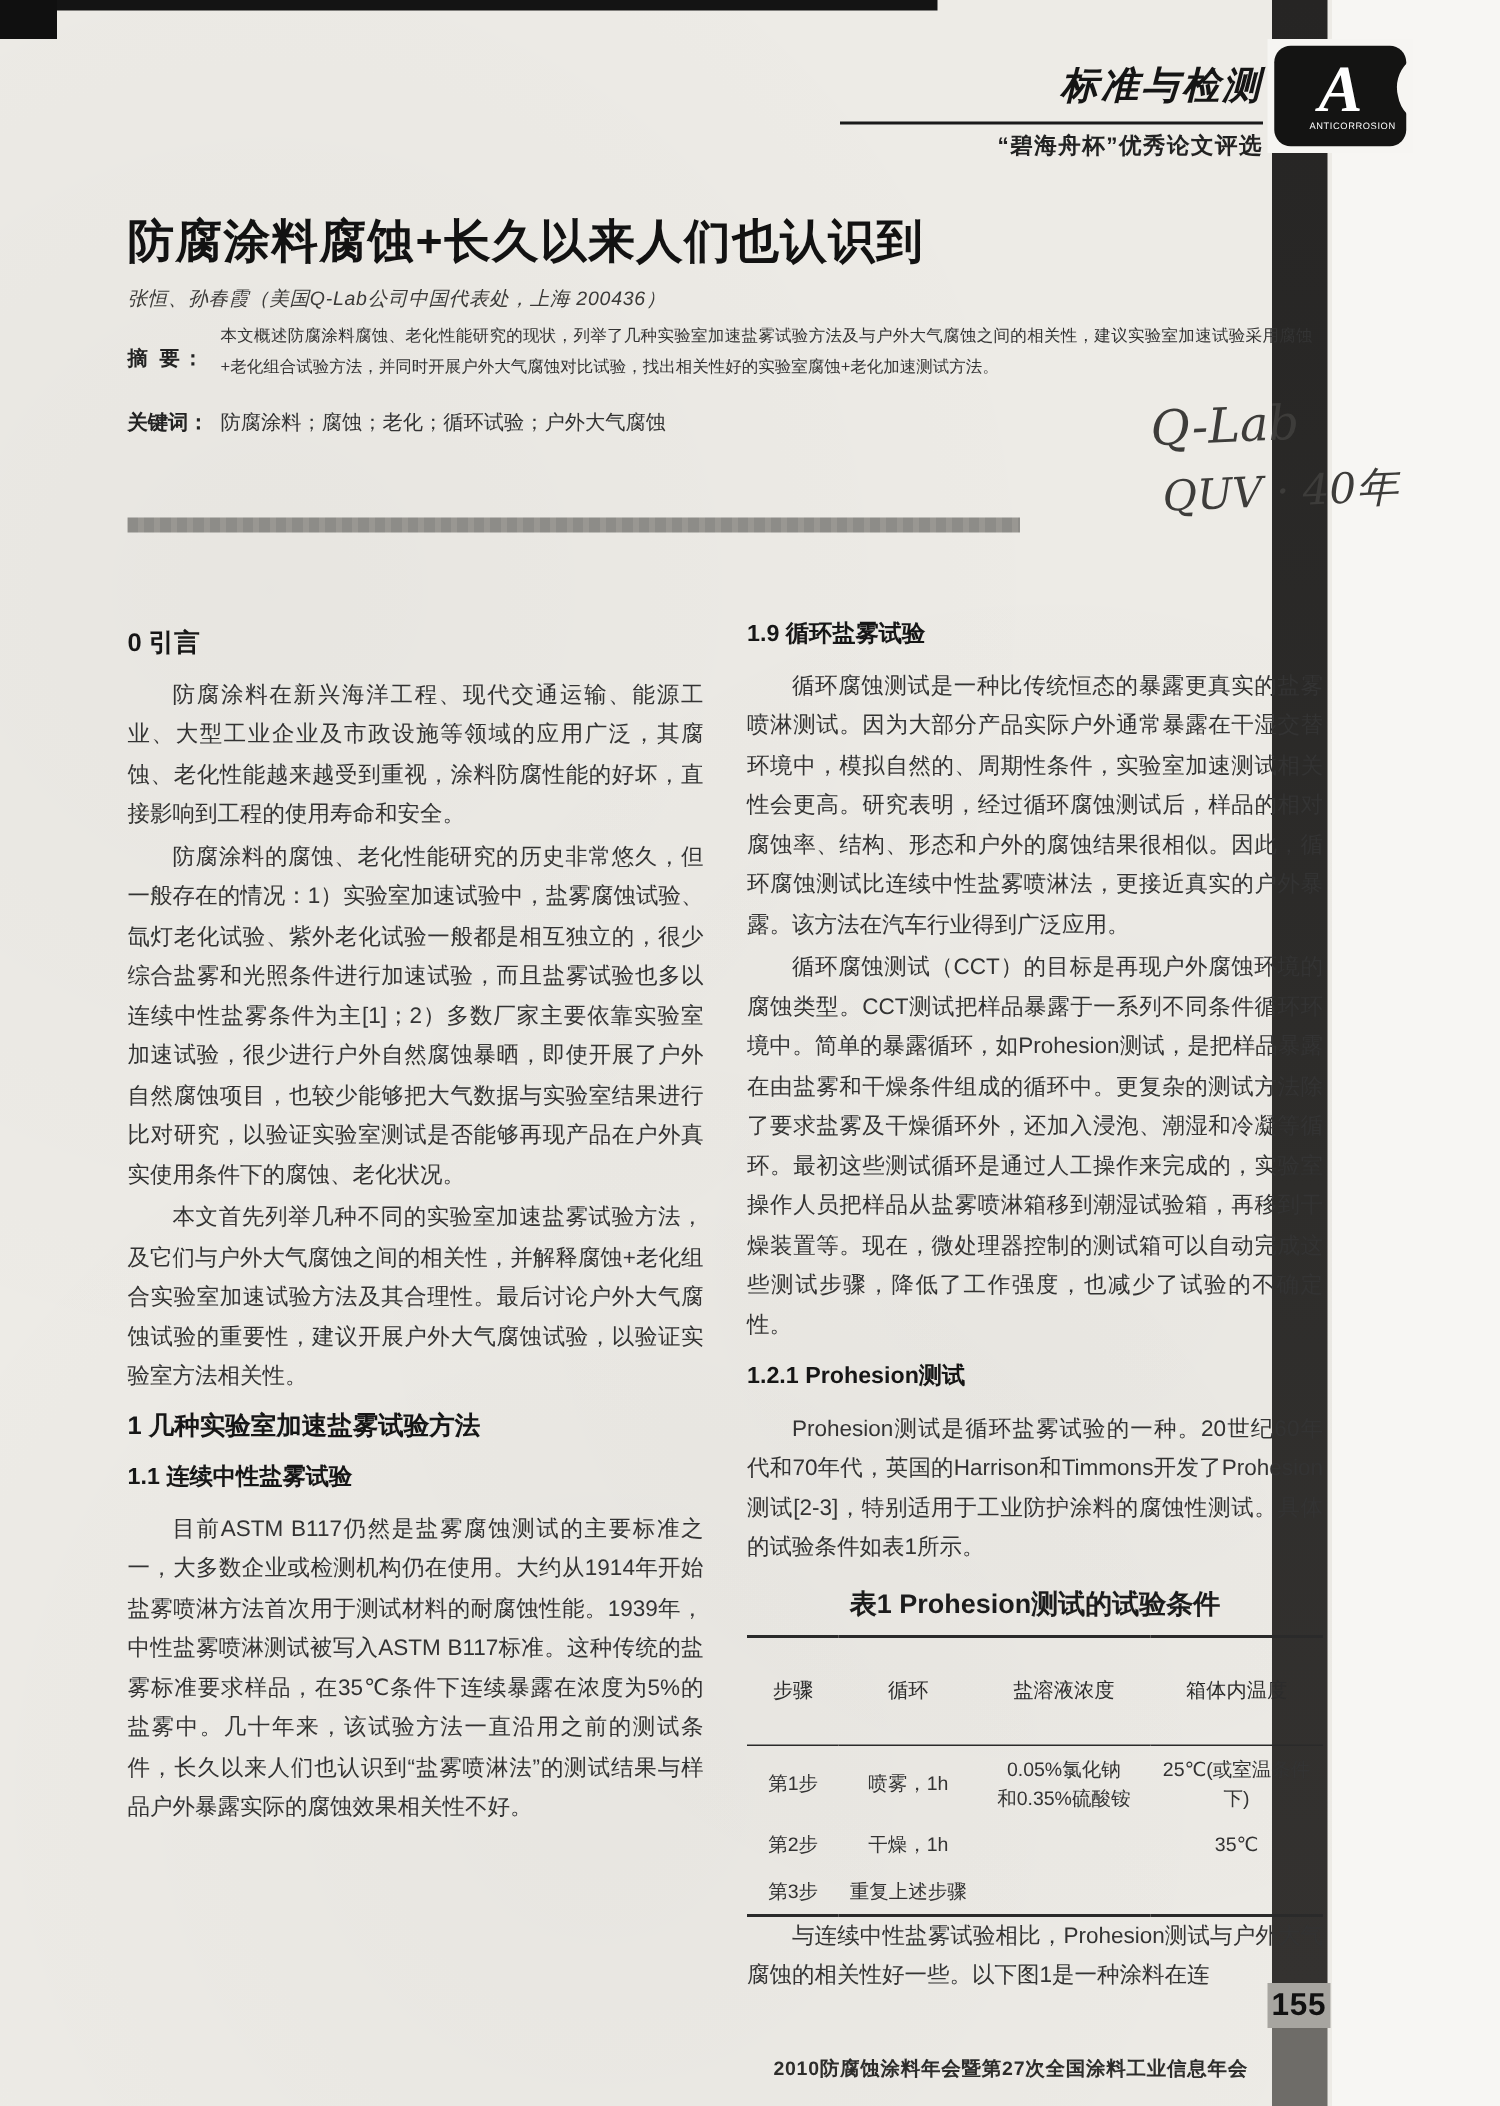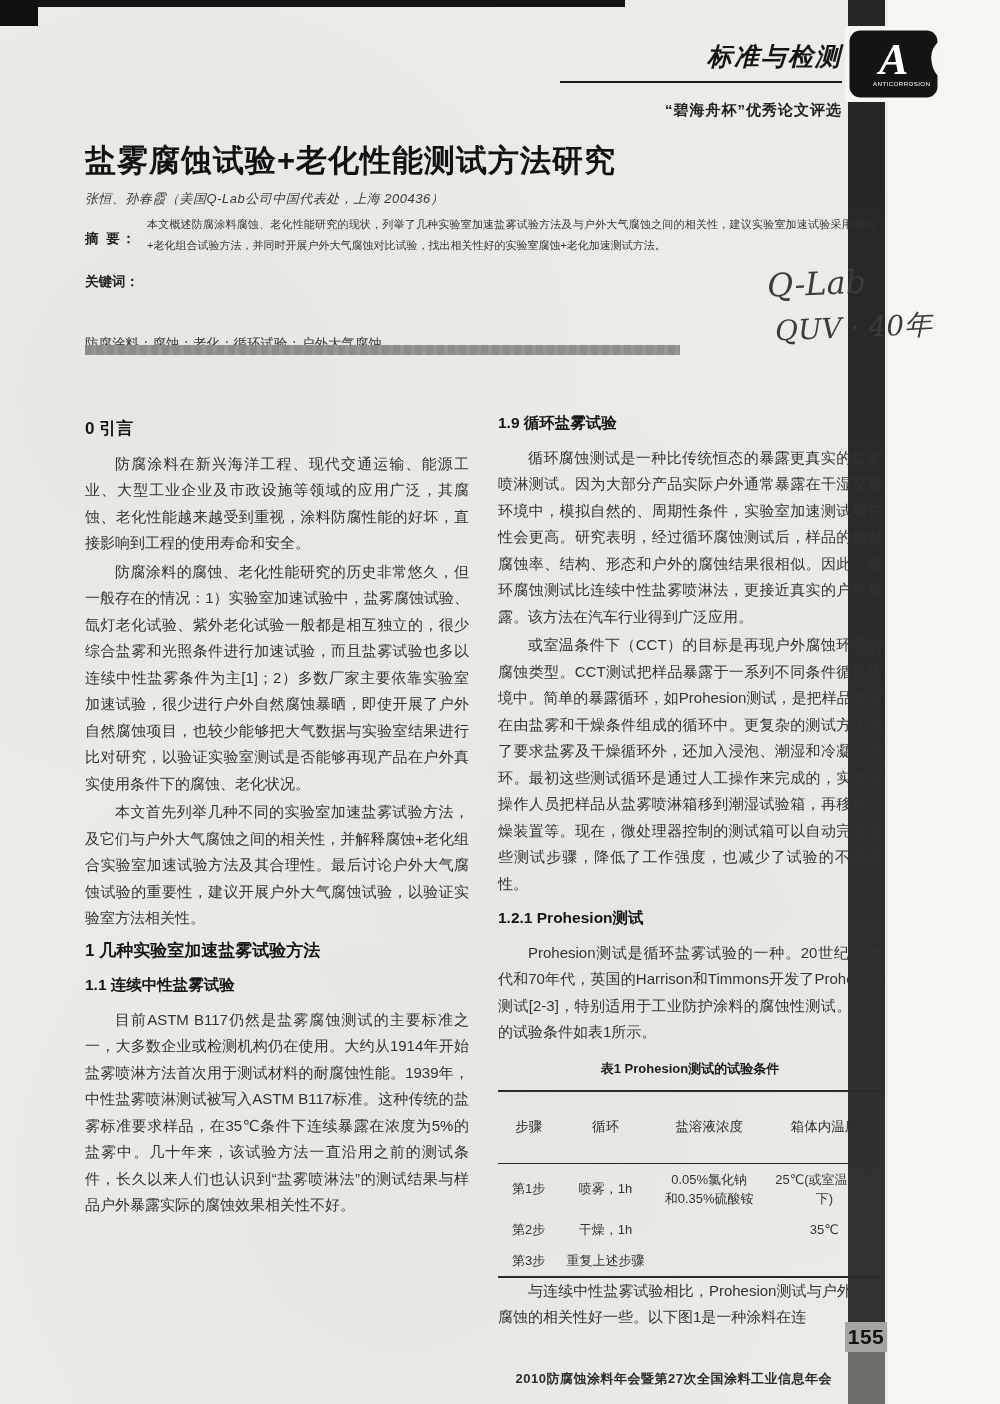--- a/index.html
+++ b/index.html
@@ -30,38 +30,38 @@
     position:absolute;left:845px;top:1322px;width:42px;height:30px;
     background:#a7a5a0;display:flex;align-items:center;justify-content:center;
     font-weight:bold;font-size:21px;color:#111;letter-spacing:0.5px;
   }
   
   .journal-header{position:absolute;left:560px;top:40px;width:282px;text-align:right;}
   .journal-title{
     font-size:25px;font-weight:bold;font-style:italic;color:#151515;
     letter-spacing:2px;padding-bottom:8px;border-bottom:2.5px solid #1a1a1a;
   }
-  .journal-subtitle{font-size:15px;font-weight:bold;color:#222;margin-top:18px;letter-spacing:1px;}
+  .journal-subtitle{font-size:15px;font-weight:bold;color:#222;margin-top:5px;letter-spacing:1px;}
   .logo-box{
     position:absolute;left:845px;top:26px;width:97px;height:76px;
     background:#f6f5f2;display:flex;align-items:center;justify-content:center;
   }
   
   .article-title{
     position:absolute;left:85px;top:140px;width:780px;
     font-size:31px;font-weight:bold;color:#121212;letter-spacing:1px;
   }
   .authors{
     position:absolute;left:85px;top:190px;width:600px;
     font-size:13px;font-style:italic;color:#3a3937;letter-spacing:0.5px;
   }
   .abstract-row{position:absolute;left:85px;top:214px;width:790px;display:flex;}
   .abstract-label{flex:0 0 62px;font-weight:bold;font-size:13.5px;letter-spacing:2px;color:#222;margin-top:16px;}
   .abstract-text{flex:1;font-size:11px;line-height:21px;color:#333;text-align:justify;}
-  .keywords-row{position:absolute;left:85px;top:273px;width:700px;display:flex;flex-direction:column;}
+  .keywords-row{position:absolute;left:85px;top:273px;width:700px;display:flex;}
   .keywords-label{flex:0 0 62px;font-weight:bold;font-size:13.5px;color:#222;}
   .keywords-text{flex:1;font-size:13.5px;color:#333;}
   .handwriting{
     position:absolute;left:768px;top:262px;width:220px;
     font-family:"DejaVu Serif","Liberation Serif",serif;
     font-style:italic;color:#3d3c3a;transform:rotate(-2.5deg);
   }
   .hw-line1{font-size:32px;}
   .hw-line2{font-size:28px;margin-top:8px;margin-left:6px;}
   .separator-bar{
@@ -69,21 +69,21 @@
     background:repeating-linear-gradient(90deg,#8d8c88 0 7px,#999792 7px 11px);
   }
   
   .col{position:absolute;top:410px;width:384px;font-size:15px;line-height:26.5px;color:#333;}
   .col-left{left:85px;}
   .col-right{left:498px;}
   .col p{margin:0 0 2px 0;text-indent:2em;text-align:justify;}
   h2.sec{font-size:17px;font-weight:bold;color:#161616;margin:6px 0 8px 0;}
   h3.subsec{font-size:15.5px;font-weight:bold;color:#161616;margin:8px 0 8px 0;}
   
-  .tbl-caption{text-align:center;font-weight:bold;font-size:13px;color:#1c1c1c;margin:10px 0 8px 0;}
+  .tbl-caption{text-align:center;font-weight:bold;font-size:18px;color:#1c1c1c;margin:10px 0 8px 0;}
   table.cond{width:100%;border-collapse:collapse;border-top:2.5px solid #2a2a2a;border-bottom:2.5px solid #2a2a2a;font-size:13px;color:#333;}
   table.cond th{font-weight:normal;border-bottom:1.5px solid #2a2a2a;padding:22px 2px;font-size:13.5px;color:#2c2c2c;}
   table.cond td{padding:6px 2px;text-align:center;white-space:pre-line;line-height:19px;}
   table.cond td.c,table.cond th.c{text-align:center;}
   .tbl-follow{margin-top:10px;}
   
   .footer-line{
     position:absolute;left:430px;top:1370px;width:402px;text-align:right;
     font-weight:bold;font-size:13px;color:#2d2d2b;letter-spacing:0.5px;
   }
@@ -107,21 +107,21 @@
 
   <div class="logo-box">
     <svg width="89" height="68" viewBox="0 0 89 68">
       <rect x="0.5" y="0.5" width="88" height="67" rx="11" fill="#141413"></rect>
       <path d="M89 12 a23 23 0 0 0 -6 22 a23 23 0 0 0 6 12 Z" fill="#f6f5f2"></path>
       <text x="30" y="44" font-family="Liberation Serif, DejaVu Serif, serif" font-style="italic" font-weight="bold" font-size="44" fill="#ffffff">A</text>
       <text x="24" y="56" font-family="Liberation Sans, DejaVu Sans, sans-serif" font-size="6.2" letter-spacing="0.4" fill="#ffffff">ANTICORROSION</text>
     </svg>
   </div>
 
-  <div class="article-title">盐雾腐蚀试验+老化性能测试方法研究</div>
+  <div class="article-title">防腐涂料腐蚀+长久以来人们也认识到</div>
   <div class="authors">张恒、孙春霞（美国Q-Lab公司中国代表处，上海 200436）</div>
 
   <div class="abstract-row">
     <div class="abstract-label">摘 要：</div>
     <div class="abstract-text">本文概述防腐涂料腐蚀、老化性能研究的现状，列举了几种实验室加速盐雾试验方法及与户外大气腐蚀之间的相关性，建议实验室加速试验采用腐蚀+老化组合试验方法，并同时开展户外大气腐蚀对比试验，找出相关性好的实验室腐蚀+老化加速测试方法。</div>
   </div>
 
   <div class="keywords-row">
     <div class="keywords-label">关键词：</div>
     <div class="keywords-text">防腐涂料；腐蚀；老化；循环试验；户外大气腐蚀</div>
@@ -140,21 +140,21 @@
     <p>防腐涂料的腐蚀、老化性能研究的历史非常悠久，但一般存在的情况：1）实验室加速试验中，盐雾腐蚀试验、氙灯老化试验、紫外老化试验一般都是相互独立的，很少综合盐雾和光照条件进行加速试验，而且盐雾试验也多以连续中性盐雾条件为主[1]；2）多数厂家主要依靠实验室加速试验，很少进行户外自然腐蚀暴晒，即使开展了户外自然腐蚀项目，也较少能够把大气数据与实验室结果进行比对研究，以验证实验室测试是否能够再现产品在户外真实使用条件下的腐蚀、老化状况。</p>
     <p>本文首先列举几种不同的实验室加速盐雾试验方法，及它们与户外大气腐蚀之间的相关性，并解释腐蚀+老化组合实验室加速试验方法及其合理性。最后讨论户外大气腐蚀试验的重要性，建议开展户外大气腐蚀试验，以验证实验室方法相关性。</p>
     <h2 class="sec">1 几种实验室加速盐雾试验方法</h2>
     <h3 class="subsec">1.1 连续中性盐雾试验</h3>
     <p>目前ASTM B117仍然是盐雾腐蚀测试的主要标准之一，大多数企业或检测机构仍在使用。大约从1914年开始盐雾喷淋方法首次用于测试材料的耐腐蚀性能。1939年，中性盐雾喷淋测试被写入ASTM B117标准。这种传统的盐雾标准要求样品，在35℃条件下连续暴露在浓度为5%的盐雾中。几十年来，该试验方法一直沿用之前的测试条件，长久以来人们也认识到“盐雾喷淋法”的测试结果与样品户外暴露实际的腐蚀效果相关性不好。</p>
   </div>
 
   <div class="col col-right">
     <h3 class="subsec" style="margin-top:0;">1.9 循环盐雾试验</h3>
     <p>循环腐蚀测试是一种比传统恒态的暴露更真实的盐雾喷淋测试。因为大部分产品实际户外通常暴露在干湿交替环境中，模拟自然的、周期性条件，实验室加速测试相关性会更高。研究表明，经过循环腐蚀测试后，样品的相对腐蚀率、结构、形态和户外的腐蚀结果很相似。因此，循环腐蚀测试比连续中性盐雾喷淋法，更接近真实的户外暴露。该方法在汽车行业得到广泛应用。</p>
-    <p>或室温条件下（CCT）的目标是再现户外腐蚀环境的腐蚀类型。CCT测试把样品暴露于一系列不同条件循环环境中。简单的暴露循环，如Prohesion测试，是把样品暴露在由盐雾和干燥条件组成的循环中。更复杂的测试方法除了要求盐雾及干燥循环外，还加入浸泡、潮湿和冷凝等循环。最初这些测试循环是通过人工操作来完成的，实验室操作人员把样品从盐雾喷淋箱移到潮湿试验箱，再移到干燥装置等。现在，微处理器控制的测试箱可以自动完成这些测试步骤，降低了工作强度，也减少了试验的不确定性。</p>
+    <p>循环腐蚀测试（CCT）的目标是再现户外腐蚀环境的腐蚀类型。CCT测试把样品暴露于一系列不同条件循环环境中。简单的暴露循环，如Prohesion测试，是把样品暴露在由盐雾和干燥条件组成的循环中。更复杂的测试方法除了要求盐雾及干燥循环外，还加入浸泡、潮湿和冷凝等循环。最初这些测试循环是通过人工操作来完成的，实验室操作人员把样品从盐雾喷淋箱移到潮湿试验箱，再移到干燥装置等。现在，微处理器控制的测试箱可以自动完成这些测试步骤，降低了工作强度，也减少了试验的不确定性。</p>
     <h3 class="subsec">1.2.1 Prohesion测试</h3>
     <p>Prohesion测试是循环盐雾试验的一种。20世纪60年代和70年代，英国的Harrison和Timmons开发了Prohesion测试[2-3]，特别适用于工业防护涂料的腐蚀性测试。具体的试验条件如表1所示。</p>
 
     <div class="tbl-caption">表1 Prohesion测试的试验条件</div>
     <table class="cond">
       <colgroup>
         <col style="width:16%">
           <col style="width:24%">
           <col style="width:30%">
           <col style="width:30%">

